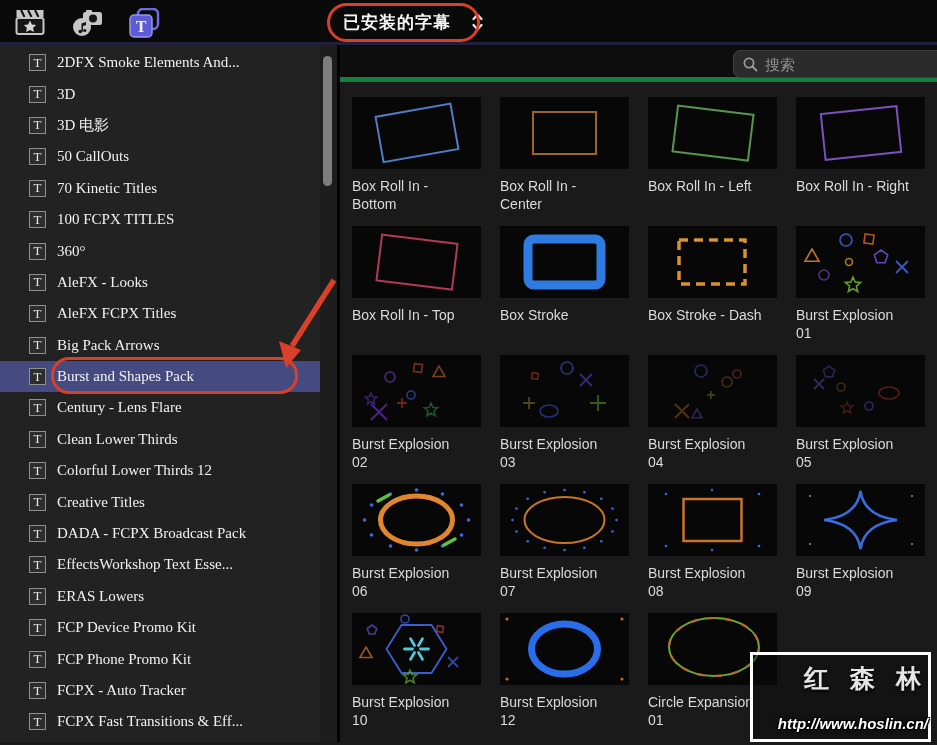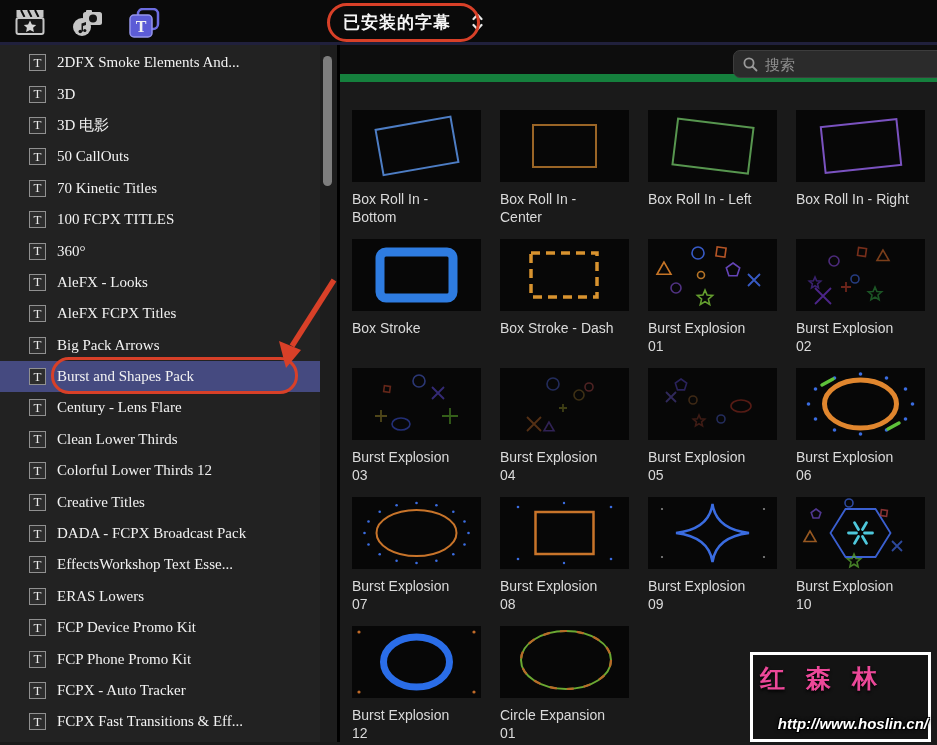--- a/index.html
+++ b/index.html
@@ -25,39 +25,39 @@
   .sb-row.sel { background:#454a80; }
   .sb-label { color:#f2f2f2; font-size:15px; font-weight:500; white-space:nowrap;font-family:Liberation Serif, serif; }
   .t-icon { width:17px; height:17px; flex:0 0 17px; border:1.5px solid #909090; background:#2d2d2d;
             color:#e9e9e9; font-family:"Liberation Serif", serif; font-size:13px; line-height:14px;
             display:flex; align-items:center; justify-content:center; }
   .scroll-strip { width:17px; background:#1d1d1d; position:relative; }
   .scroll-thumb { position:absolute; left:3px; top:11px; width:9px; height:130px; background:#7d7d7d; border-radius:5px; cursor:pointer; }
   .v-divider { width:3px; background:#000; }
 
   .content { flex:1; display:flex; flex-direction:column; background:#1a1a1a; min-width:0; }
-  .content-top { position:relative; height:37px; background:#0d0d0d; border-bottom:8px solid #15803d; flex:0 0 37px; }
+  .content-top { position:relative; height:37px; background:#0d0d0d; border-bottom:5px solid #15803d; flex:0 0 37px; }
   .searchbox { position:absolute; right:-8px; top:5px; width:212px; height:28px; background:#2b2b2b;
                border:1px solid #3d3d3d; border-radius:7px; display:flex; align-items:center; padding-left:9px; gap:7px; }
   .searchbox input { background:transparent; border:none; outline:none; color:#d0d0d0; font-size:15px; width:150px;
                      font-family:"Liberation Sans", sans-serif; }
   .searchbox input::placeholder { color:#8e8e8e; }
 
-  .grid { padding:28px 0 0 12px; display:grid; grid-template-columns:repeat(4,129px); column-gap:19px; row-gap:13px;
+  .grid { padding:15px 0 0 12px; display:grid; grid-template-columns:repeat(4,129px); column-gap:19px; row-gap:13px;
           align-content:start; overflow:hidden; }
   .cell { width:129px; }
   .thumb { width:129px; height:72px; background:#070707; cursor:pointer; }
   .thumb svg { display:block; }
   .lbl { margin-top:8px; font-size:14px; line-height:18px; color:#dadada; }
   .lbl span { display:block; white-space:nowrap; }
 
   
   .watermark { position:absolute; left:750px; top:652px; width:181px; height:90px; border:3px solid #fff;
                background:rgba(12,12,12,0.45); z-index:40; }
-  .wm-title { margin-top:7px; text-align:left; color:#ec4899; font-size:25px; font-weight:700; letter-spacing:7px;
+  .wm-title { margin-top:7px; text-align:right; color:#e5e5e5; font-size:25px; font-weight:700; letter-spacing:7px;
               padding-left:7px; text-shadow:0 2px 3px rgba(0,0,0,0.9); white-space:nowrap; }
   .wm-url { position:absolute; left:0; right:0; bottom:7px; text-align:right; color:#fff; font-size:15px;
             font-weight:700; font-style:italic; white-space:nowrap;
             text-shadow:-1px -1px 0 #000, 1px -1px 0 #000, -1px 1px 0 #000, 1px 1px 0 #000, 0 0 4px #000; }
 </style>
 </head>
 <body>
 
 <div class="app">
 
@@ -251,20 +251,32 @@
                 </g>
               </svg>
             </div>
             <div class="lbl">
               <span>Box Roll In - Right</span>
             </div>
           </div>
           <div class="cell">
             <div class="thumb">
               <svg width="129" height="72" viewBox="0 0 129 72">
+                <g transform="rotate(7 64.5 36)">
+                  <rect x="27" y="13" width="76" height="46" fill="none" stroke="#b23a55" stroke-width="2"></rect>
+                </g>
+              </svg>
+            </div>
+            <div class="lbl">
+              <span>Box Roll In - Top</span>
+            </div>
+          </div>
+          <div class="cell">
+            <div class="thumb">
+              <svg width="129" height="72" viewBox="0 0 129 72">
                 <rect x="28" y="13" width="73" height="46" rx="6" fill="none" stroke="#2e7ce1" stroke-width="9"></rect>
               </svg>
             </div>
             <div class="lbl">
               <span>Box Stroke</span>
             </div>
           </div>
           <div class="cell">
             <div class="thumb">
               <svg width="129" height="72" viewBox="0 0 129 72">

